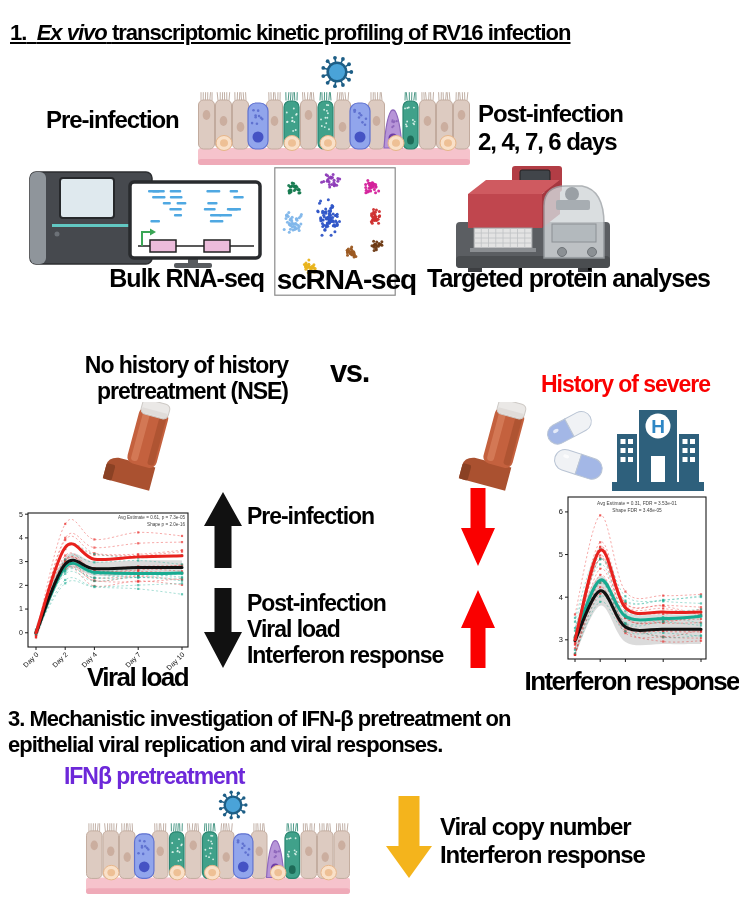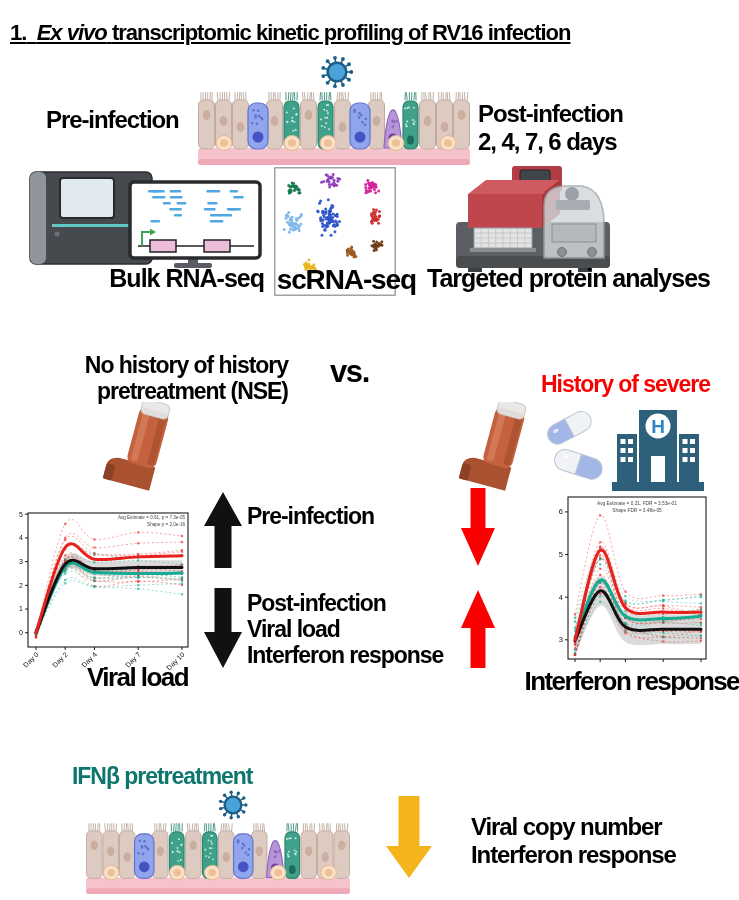--- a/index.html
+++ b/index.html
@@ -1038,21 +1038,25 @@
         <rect x="154.9" y="104.61088061156241" width="2.2" height="2.2" fill="#17ab91" opacity="0.65"></rect>
         <path d="M30,147.68421052631578C34.2,138.0921052631579,46.800000000000004,93.68421052631577,55.2,90.1315789473684C63.6,86.57894736842103,69.9,119.97368421052633,80.4,126.36842105263159C90.9,132.76315789473685,105.60000000000001,128.5,118.2,128.5C130.8,128.5,149.7,126.72368421052633,156,126.36842105263159" fill="none" stroke="#17ab91" stroke-width="3" stroke-linecap="round"></path>
         <path d="M30,150.66842105263157C34.2,142.35526315789474,46.800000000000004,103.06315789473682,55.2,100.7894736842105C63.6,98.5157894736842,69.9,130.63157894736844,80.4,137.0263157894737C90.9,143.42105263157896,105.60000000000001,138.80263157894737,118.2,139.1578947368421C130.8,139.51315789473685,149.7,139.1578947368421,156,139.1578947368421" fill="none" stroke="#111111" stroke-width="3" stroke-linecap="round"></path>
         <path d="M30,149.8157894736842C34.2,134.89473684210526,46.800000000000004,65.61842105263159,55.2,60.289473684210535C63.6,54.96052631578949,69.9,107.53947368421052,80.4,117.84210526315789C90.9,128.14473684210526,105.60000000000001,121.39473684210526,118.2,122.10526315789474C130.8,122.81578947368422,149.7,122.10526315789474,156,122.10526315789474" fill="none" stroke="#e8211d" stroke-width="3" stroke-linecap="round"></path>
       </g>
       <text x="92" y="15" text-anchor="middle" font-size="4.8" fill="#444">Avg Estimate = 0.31, FDR = 3.53e-01</text>
       <text x="92" y="21.5" text-anchor="middle" font-size="4.8" fill="#444">Shape FDR = 3.48e-05</text>
     </svg>
   <div class="abs b ctr" style="left:505px;top:666px;width:234px;font-size:26px;letter-spacing:-0.06em;">Interferon response</div>
 
-  <div class="abs b lbl23" style="left:72px;top:763px;color:#0f766e;">IFNβ pretreatment</div>
+  <div class="abs b h" style="left:8px;top:706px;width:720px;">
+    <div>3. Mechanistic investigation of IFN-β pretreatment on</div>
+    <div>epithelial viral replication and viral responses.</div>
+  </div>
+  <div class="abs b lbl23" style="left:64px;top:763px;color:#6d28d9;">IFNβ pretreatment</div>
 
   <svg class="abs" style="left:215px;top:787px;" width="36" height="36" viewBox="0 0 40 40">
       <line x1="30" y1="20" x2="34.3" y2="20" stroke="#1d5e86" stroke-width="1.6"></line>
       <circle cx="34.3" cy="20" r="1.9" fill="#1d5e86"></circle>
       <line x1="28.41253532831181" y1="25.406408174555978" x2="32.02992551948589" y2="27.731163689615045" stroke="#1d5e86" stroke-width="1.6"></line>
       <circle cx="32.02992551948589" cy="27.731163689615045" r="1.9" fill="#1d5e86"></circle>
       <line x1="24.154150130018863" y1="29.096319953545184" x2="25.940434685926977" y2="33.00773753356961" stroke="#1d5e86" stroke-width="1.6"></line>
       <circle cx="25.940434685926977" cy="33.00773753356961" r="1.9" fill="#1d5e86"></circle>
       <line x1="18.57685161726715" y1="29.898214418809328" x2="17.964897812692023" y2="34.15444661889734" stroke="#1d5e86" stroke-width="1.6"></line>
       <circle cx="17.964897812692023" cy="34.15444661889734" r="1.9" fill="#1d5e86"></circle>
@@ -1254,18 +1258,18 @@
       <ellipse cx="130" cy="52" rx="4" ry="3.8" fill="#eec095"></ellipse>
       <ellipse cx="198" cy="52" rx="8" ry="7.5" fill="#f9e0c8" stroke="#e6b588" stroke-width="1"></ellipse>
       <ellipse cx="198" cy="52" rx="4" ry="3.8" fill="#eec095"></ellipse>
       <ellipse cx="250" cy="52" rx="8" ry="7.5" fill="#f9e0c8" stroke="#e6b588" stroke-width="1"></ellipse>
       <ellipse cx="250" cy="52" rx="4" ry="3.8" fill="#eec095"></ellipse>
     </svg>
 
   <svg class="abs" style="left:384px;top:794px;" width="50" height="86" viewBox="0 0 50 86">
       <polygon points="25,84 48,52 35.5,52 35.5,2 14.5,2 14.5,52 2,52" fill="#f4b41c"></polygon>
     </svg>
-  <div class="abs b lbl24" style="left:440px;top:813px;margin-left:31px;">
+  <div class="abs b lbl24" style="left:440px;top:813px;">
     <div>Viral copy number</div>
     <div>Interferon response</div>
   </div>
 
 </div>
 
 </body></html>

